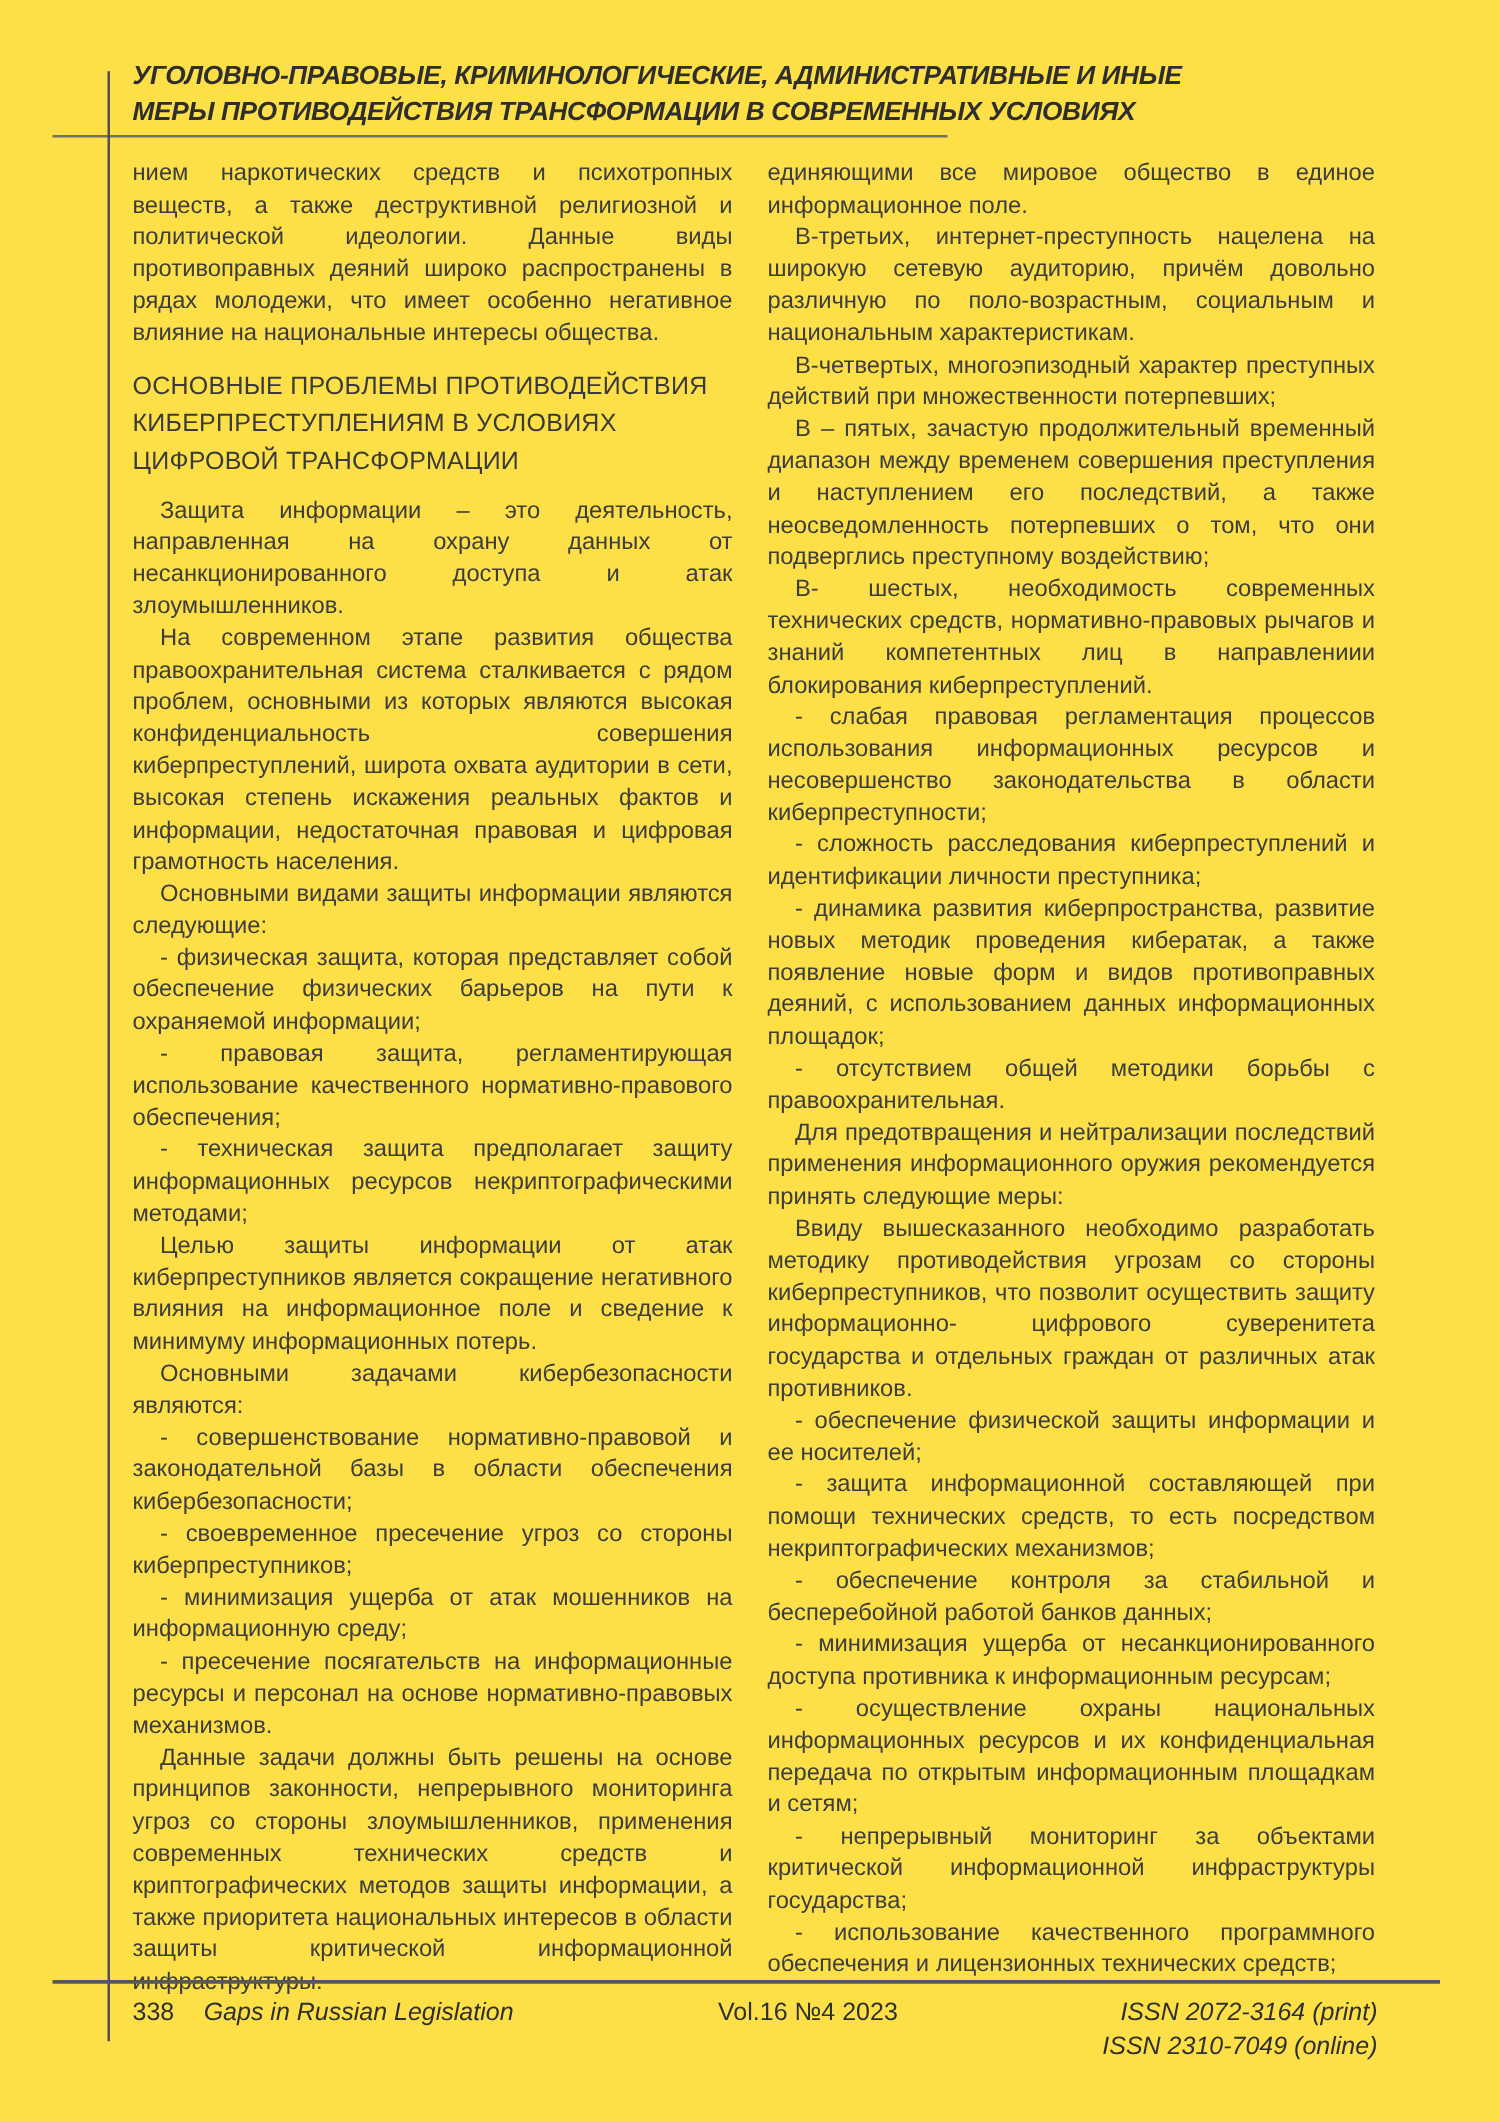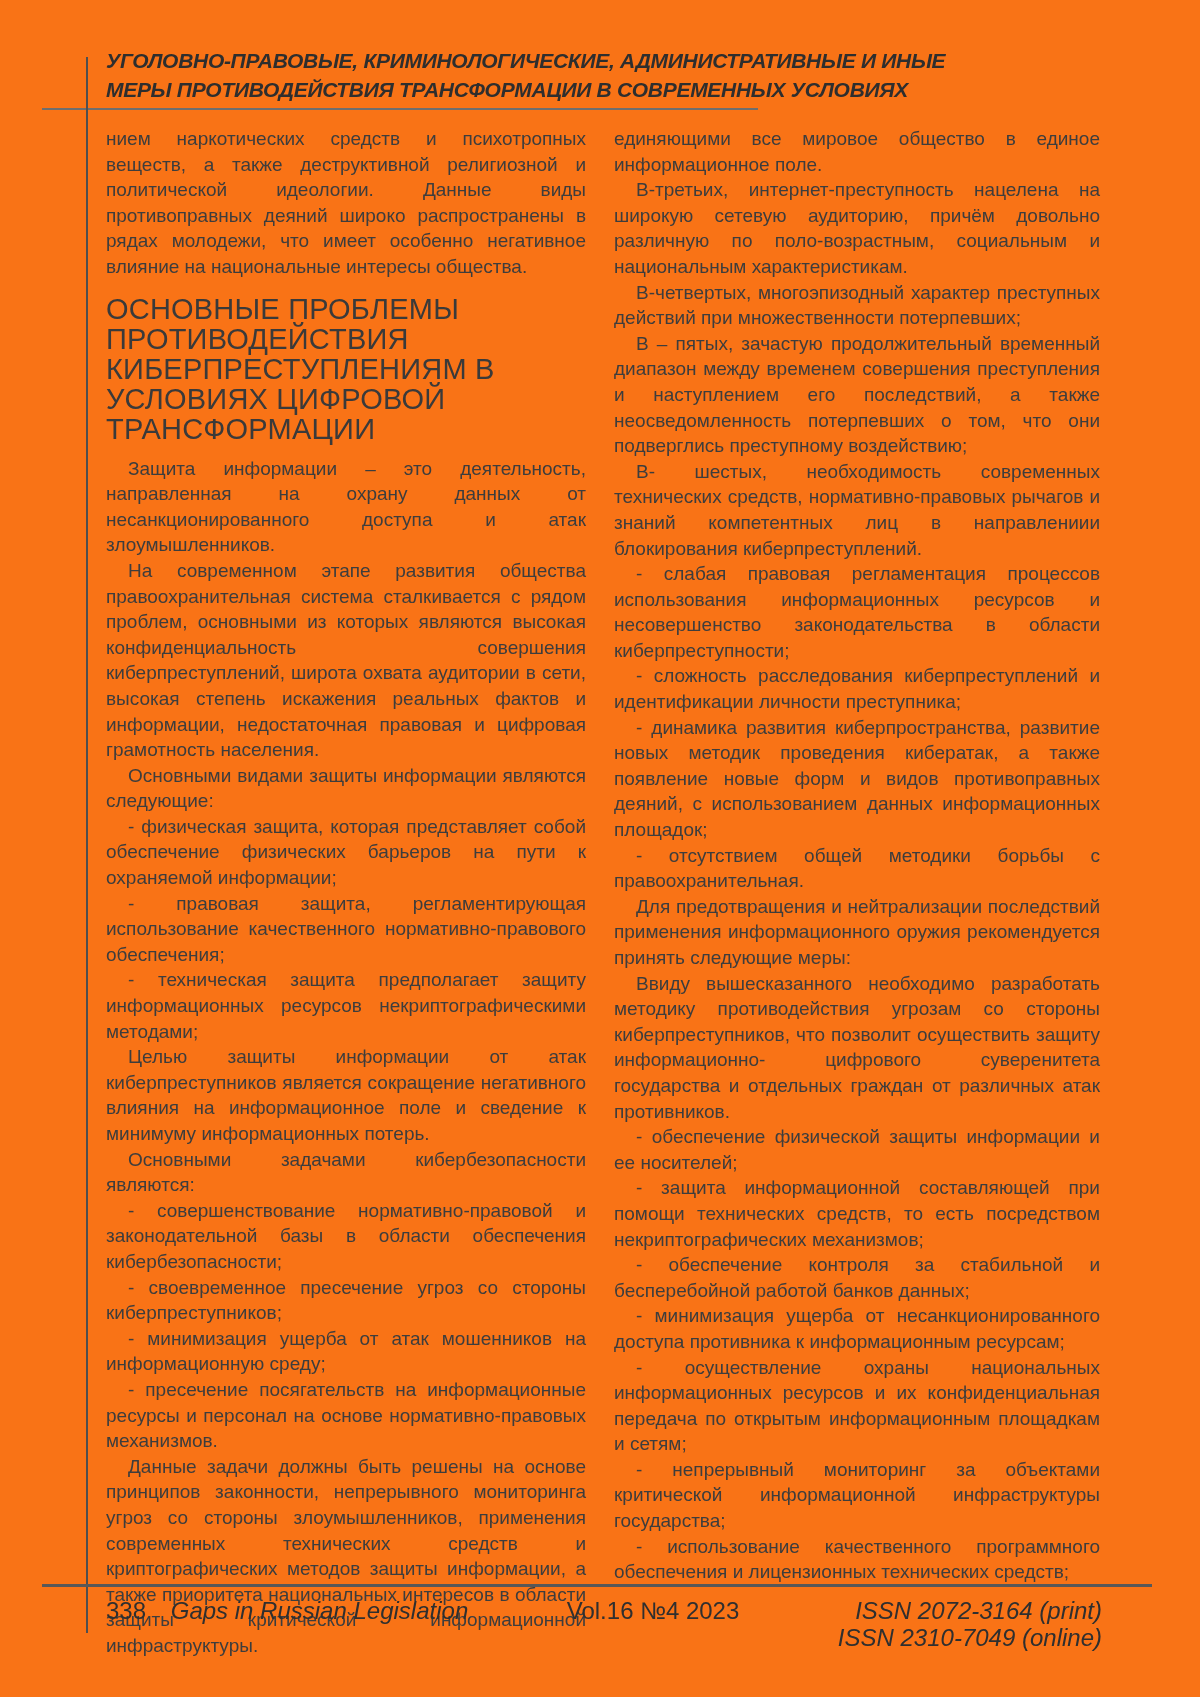--- a/index.html
+++ b/index.html
@@ -1,20 +1,20 @@
 <!DOCTYPE html>
 <html lang="ru"><head>
 <meta charset="utf-8">
 <style>
   html, body { margin: 0; padding: 0; background: #ffffff; }
   .page {
     position: relative;
     width: 1200px;
     height: 1697px;
-    background: #f97316;
+    background: #fde047;
     font-family: "Liberation Sans", "DejaVu Sans", sans-serif;
     color: #3d3d3d;
     overflow: hidden;
   }
   
   .running-head {
     position: absolute;
     left: 106px; top: 46px; width: 960px;
     font-weight: bold; font-style: italic;
     font-size: 21px; line-height: 29px;
@@ -39,39 +39,39 @@
     font-size: 19px; line-height: 25.6px;
     text-align: justify;
     color: #3d3d3d;
   }
   .col-left  { left: 106px; width: 480px; }
   .col-right { left: 614px; width: 486px; }
   .col p { margin: 0; padding: 0; text-indent: 22px; }
   .col p.noindent { text-indent: 0; }
   .col h2 {
     margin: 14px 0 12px 0;
-    font-size: 29px; line-height: 30px;
+    font-size: 20px; line-height: 30px;
     font-weight: normal;
     color: #3a3a3a;
     text-align: left;
     text-transform: none;
     letter-spacing: 0.2px;
   }
   
   .footer-rule {
     position: absolute;
     left: 42px; top: 1584px;
     width: 1110px; height: 3px;
     background: #585858;
   }
   .footer {
     position: absolute;
     left: 106px; top: 1597px; width: 996px;
     display: flex; justify-content: space-between; align-items: flex-start;
-    font-size: 24px; line-height: 27px;
+    font-size: 20px; line-height: 27px;
     color: #2f2f2f;
   }
   .f-left .pagenum { font-style: normal; margin-right: 18px; }
   .f-left .journal { font-style: italic; }
   .f-center { }
   .f-right { text-align: right; font-style: italic; }
 </style>
 </head>
 <body>
 

